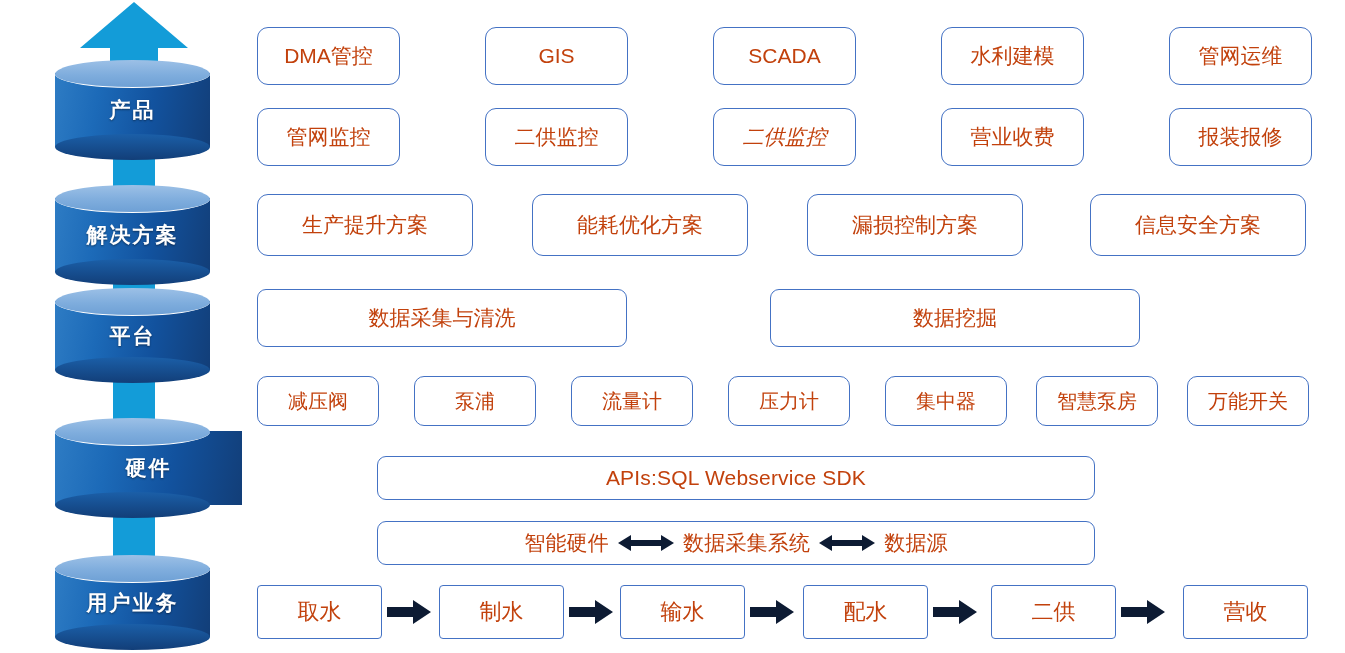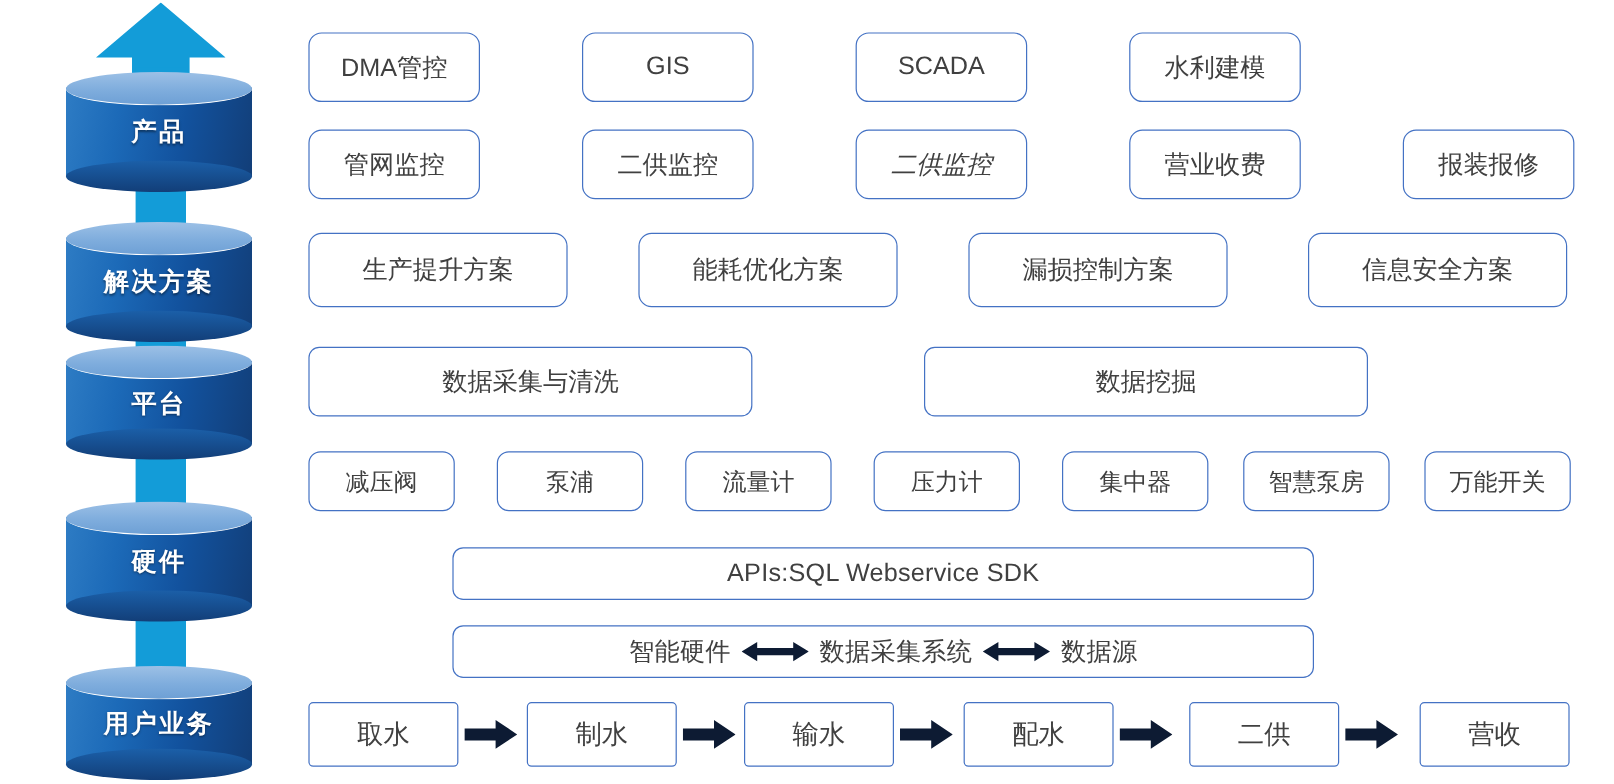--- a/index.html
+++ b/index.html
@@ -34,21 +34,21 @@
     letter-spacing:2px;
     text-shadow:0 1px 2px rgba(0,0,0,.45);
     z-index:4;
   }
 
   
   .bx{
     position:absolute;box-sizing:border-box;
     border:1.6px solid #4472C4;border-radius:11px;background:#ffffff;
     display:flex;align-items:center;justify-content:center;
-    color:#404040;font-size:21px;white-space:nowrap;
+    color:#c2410c;font-size:21px;white-space:nowrap;
   }
   .bx.sm{font-size:20px;border-radius:10px;}
   .bx.wide{font-size:21px;border-radius:9px;}
   .bx.proc{border-radius:4px;font-size:22px;}
   .bx.api{border-radius:9px;font-size:21px;letter-spacing:.2px;}
 
   
   .parrow{position:absolute;height:26px;width:44px;}
 
   .dbl{display:inline-block;vertical-align:middle;margin:0 9px;}
@@ -84,39 +84,40 @@
       <div class="lbl">解决方案</div>
     </div>
 
     <div class="cyl" style="top:288px;height:95px;">
       <div class="body"></div>
       <div class="bot"></div>
       <div class="top"></div>
       <div class="lbl">平台</div>
     </div>
 
-    <div class="cyl" style="top:418px;height:100px;">
+    <div class="cyl" style="top:418px;height:100px;padding-left:32px;">
       <div class="body"></div>
       <div class="bot"></div>
       <div class="top"></div>
       <div class="lbl">硬件</div>
     </div>
 
     <div class="cyl" style="top:555px;height:95px;">
       <div class="body"></div>
       <div class="bot"></div>
       <div class="top"></div>
       <div class="lbl">用户业务</div>
     </div>
   </div>
 
   <div class="bx" style="left:257px;top:27px;width:143px;height:58px;">DMA管控</div>
   <div class="bx" style="left:485px;top:27px;width:143px;height:58px;">GIS</div>
   <div class="bx" style="left:713px;top:27px;width:143px;height:58px;">SCADA</div>
   <div class="bx" style="left:941px;top:27px;width:143px;height:58px;">水利建模</div>
+  <div class="bx" style="left:1169px;top:27px;width:143px;height:58px;">管网运维</div>
 
   <div class="bx" style="left:257px;top:108px;width:143px;height:58px;">管网监控</div>
   <div class="bx" style="left:485px;top:108px;width:143px;height:58px;">二供监控</div>
   <div class="bx" style="left:713px;top:108px;width:143px;height:58px;font-style:italic;">二供监控</div>
   <div class="bx" style="left:941px;top:108px;width:143px;height:58px;">营业收费</div>
   <div class="bx" style="left:1169px;top:108px;width:143px;height:58px;">报装报修</div>
 
   <div class="bx" style="left:257px;top:194px;width:216px;height:62px;">生产提升方案</div>
   <div class="bx" style="left:532px;top:194px;width:216px;height:62px;">能耗优化方案</div>
   <div class="bx" style="left:807px;top:194px;width:216px;height:62px;">漏损控制方案</div>

